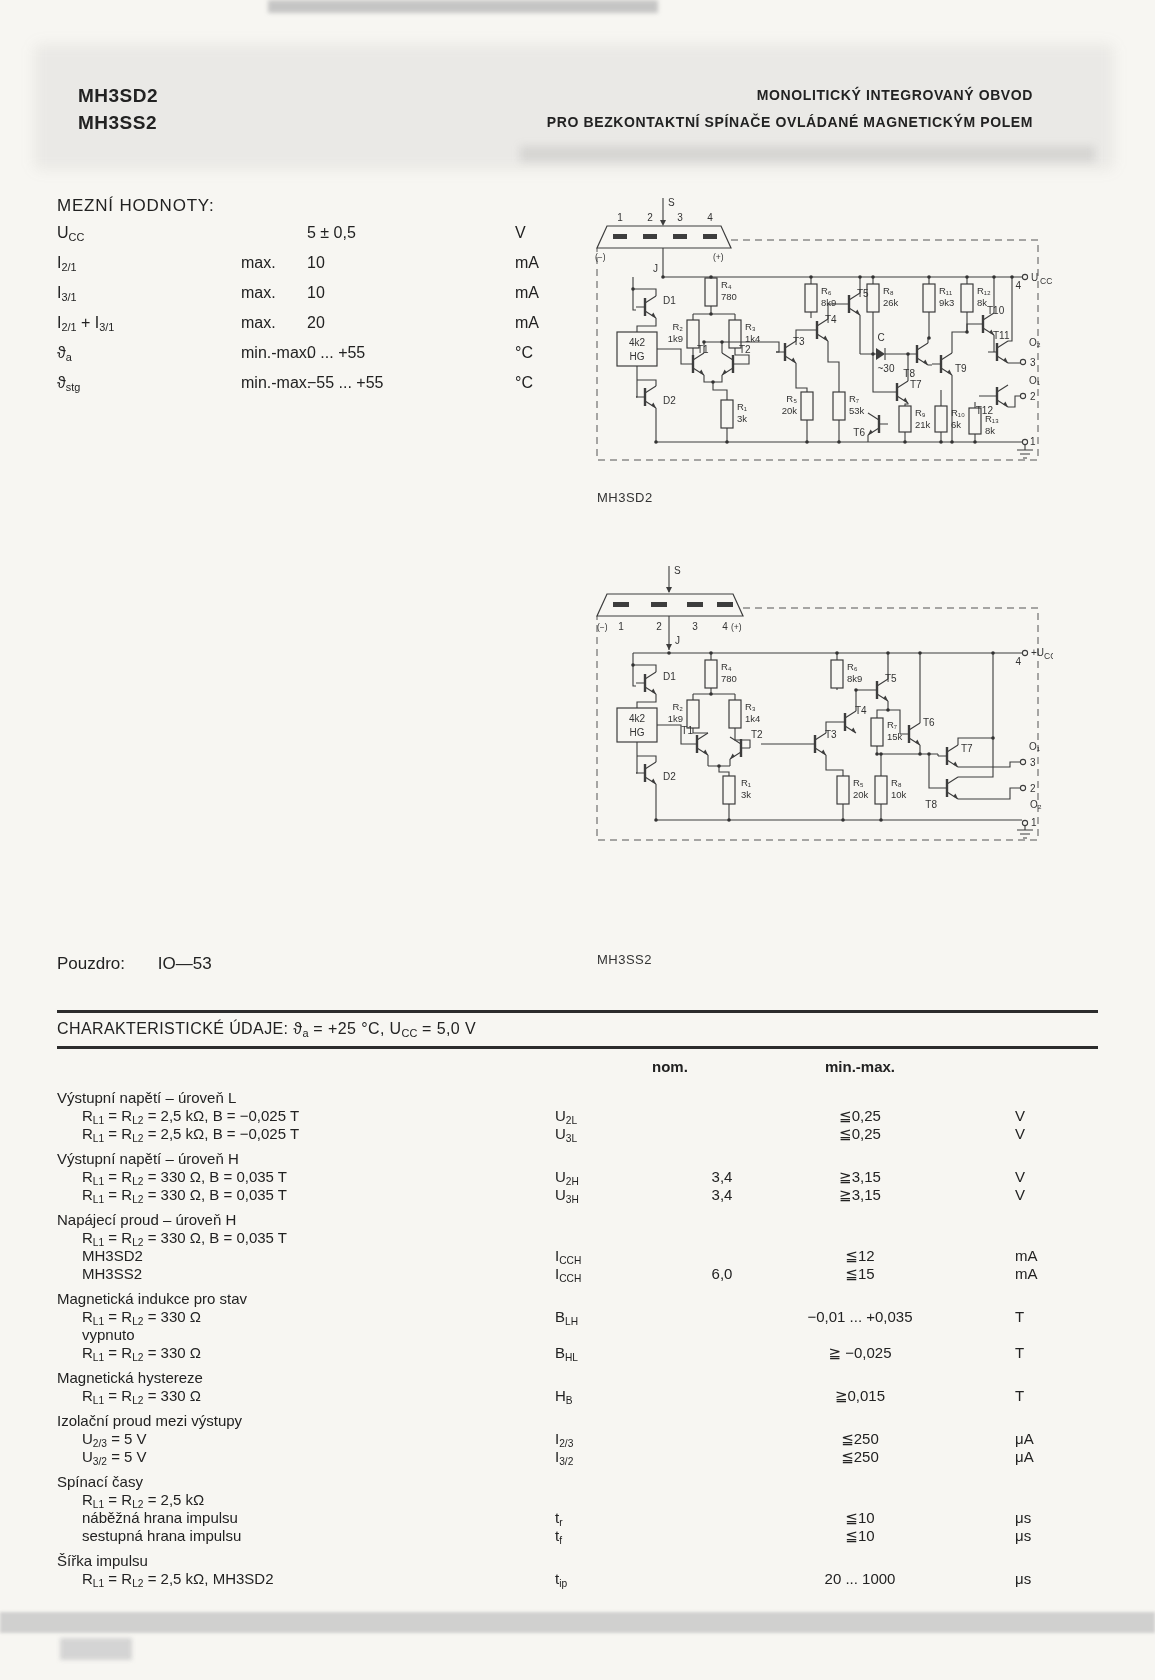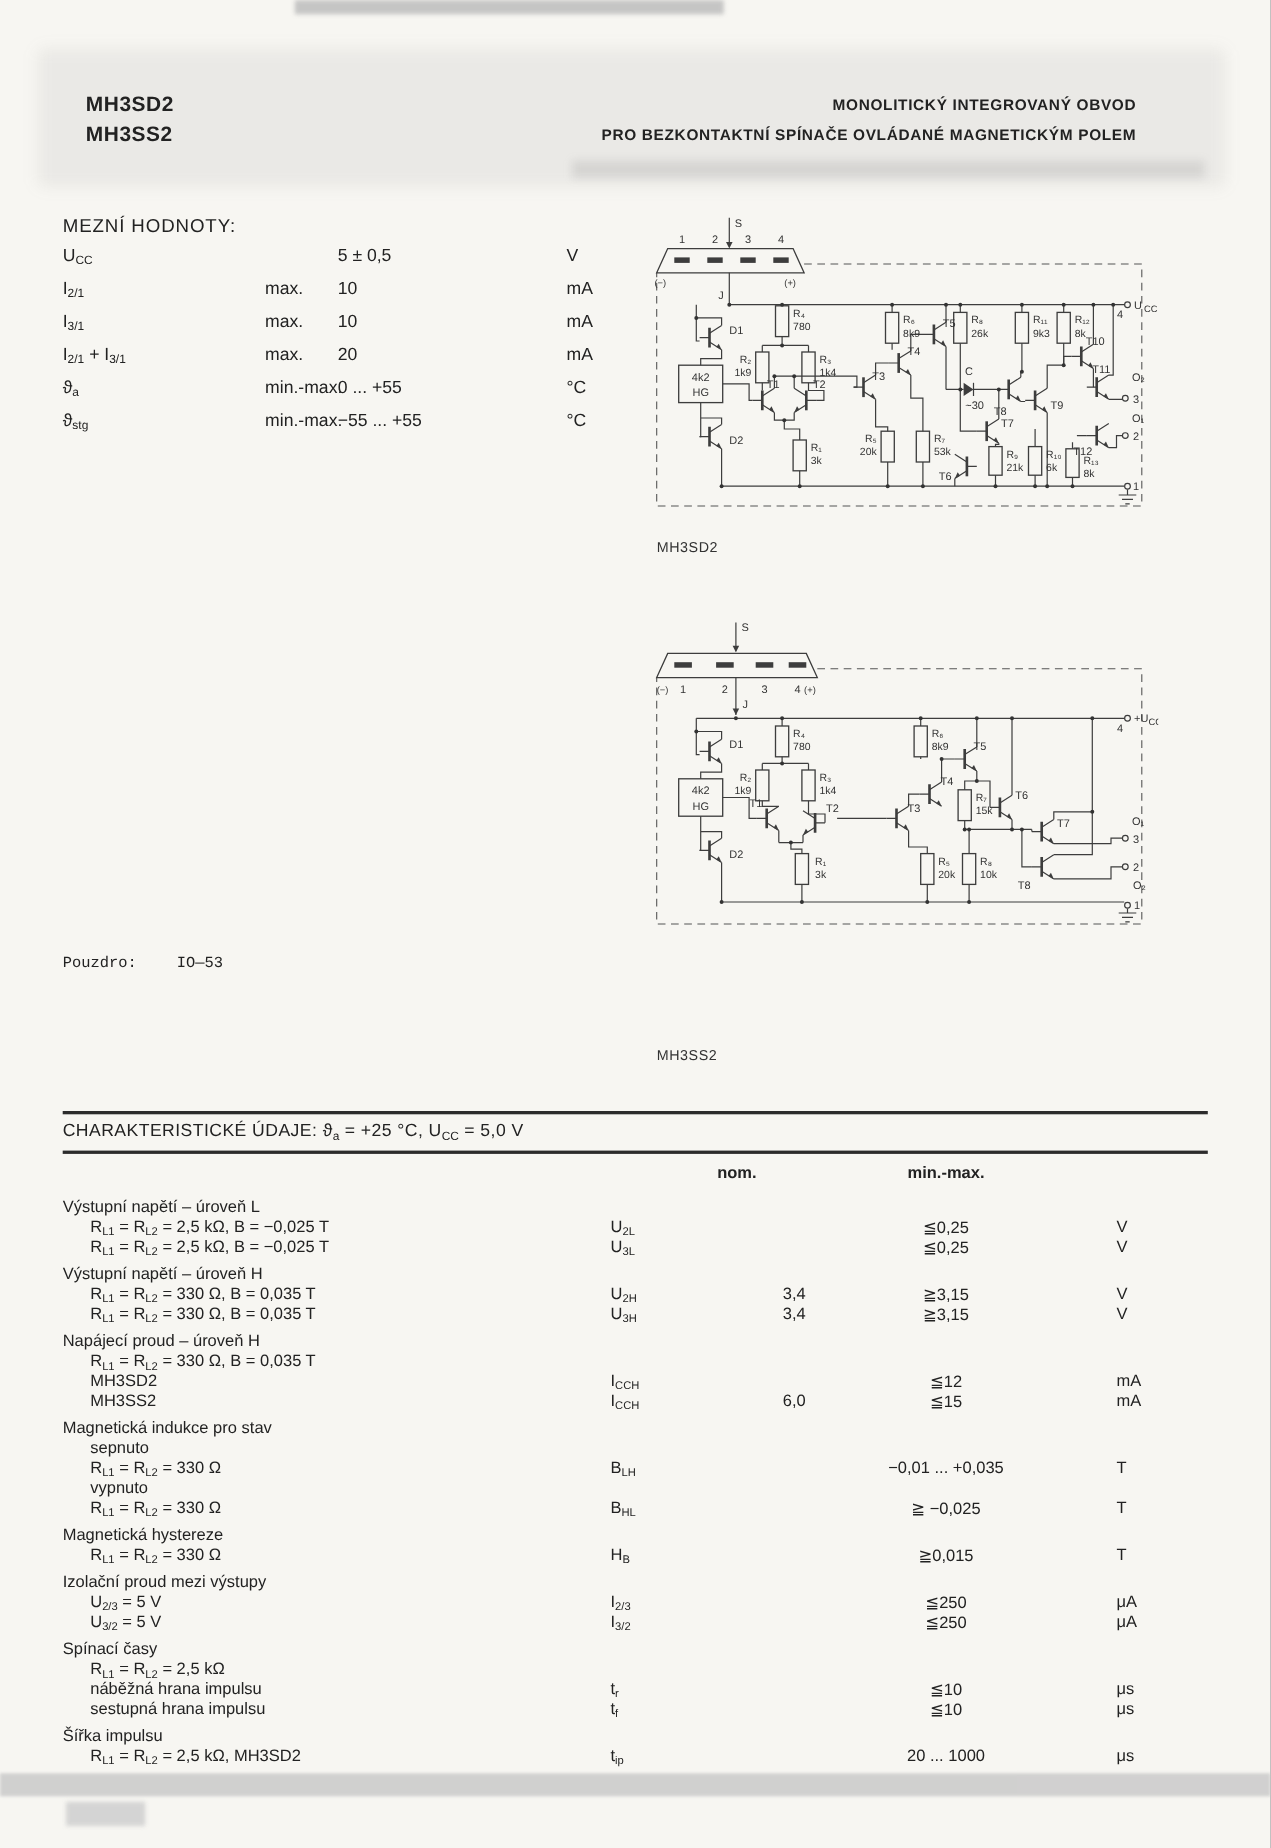--- a/index.html
+++ b/index.html
@@ -41,21 +41,21 @@
   .slot{fill:#3d3d3d;}
   .dot{fill:#333;}
   .pin{fill:#f7f6f2;stroke:#3d3d3d;stroke-width:1.1;}
   .arrow{fill:#3d3d3d;}
   .schematic text{fill:#333;font-family:"Liberation Sans","DejaVu Sans",sans-serif;font-size:10px;}
   .schematic text.small{font-size:8.5px;}
   .schematic text.rl{font-size:9.5px;}
   .schematic text.mid{text-anchor:middle;}
   .schematic text.end{text-anchor:end;}
   
-  .pouzdro{left:57px;top:868px;font-size:14px;font-family:Liberation Mono, monospace;}
+  .pouzdro{left:57px;top:954px;font-size:17px;}
   .pouzdro .v{margin-left:28px;}
   
   .rule{position:absolute;left:57px;width:1041px;background:#2c2c2c;}
   .rule1{top:1010px;height:3px;}
   .rule2{top:1046px;height:3px;}
   .char-title{left:57px;top:1020px;font-size:16px;letter-spacing:.4px;}
   .char-colhead{position:absolute;top:1058px;font-weight:bold;font-size:15px;}
   .col-nom{left:652px;width:120px;text-align:left;}
   .col-mm{left:770px;width:180px;text-align:center;}
   .char-rows{left:57px;top:1082px;width:1041px;font-size:15px;}
@@ -528,27 +528,20 @@
       </div>
 
       <div class="crow group">
         <span class="lbl">Magnetická indukce pro stav</span>
         <span class="sym"></span>
         <span class="nom"></span>
         <span class="mm"></span>
         <span class="unit"></span>
       </div>
 
-      <div class="crow cond">
-        <span class="lbl">sepnuto</span>
-        <span class="sym"></span>
-        <span class="nom"></span>
-        <span class="mm"></span>
-        <span class="unit"></span>
-      </div>
 
       <div class="crow cond">
         <span class="lbl">R<sub>L1</sub> = R<sub>L2</sub> = 330 Ω</span>
         <span class="sym">B<sub>LH</sub></span>
         <span class="nom"></span>
         <span class="mm">−0,01 ... +0,035</span>
         <span class="unit">T</span>
       </div>
 
       <div class="crow cond">

